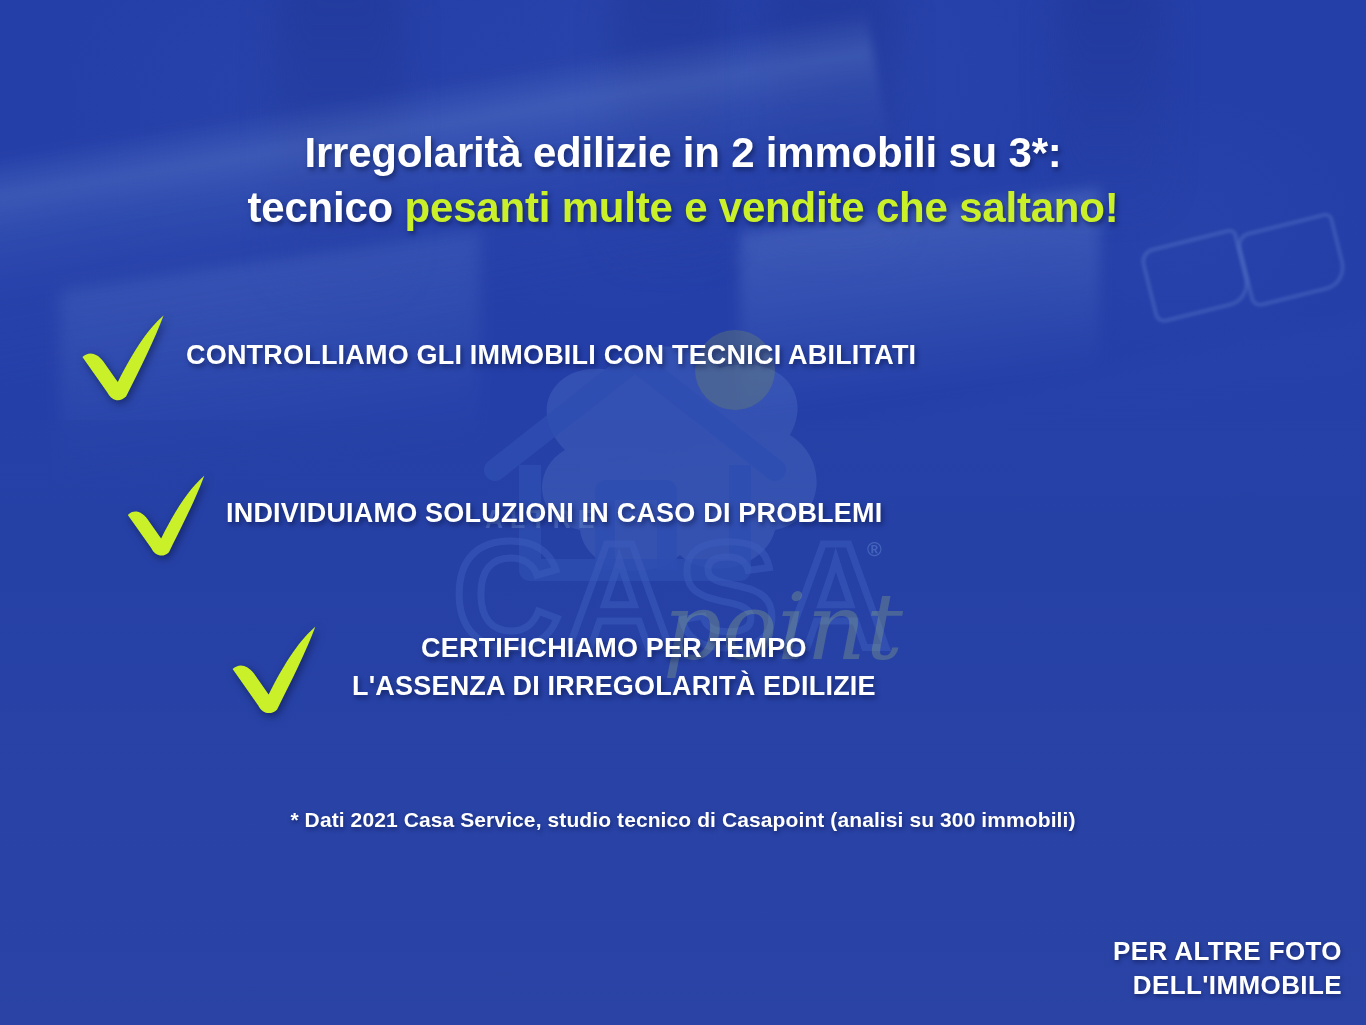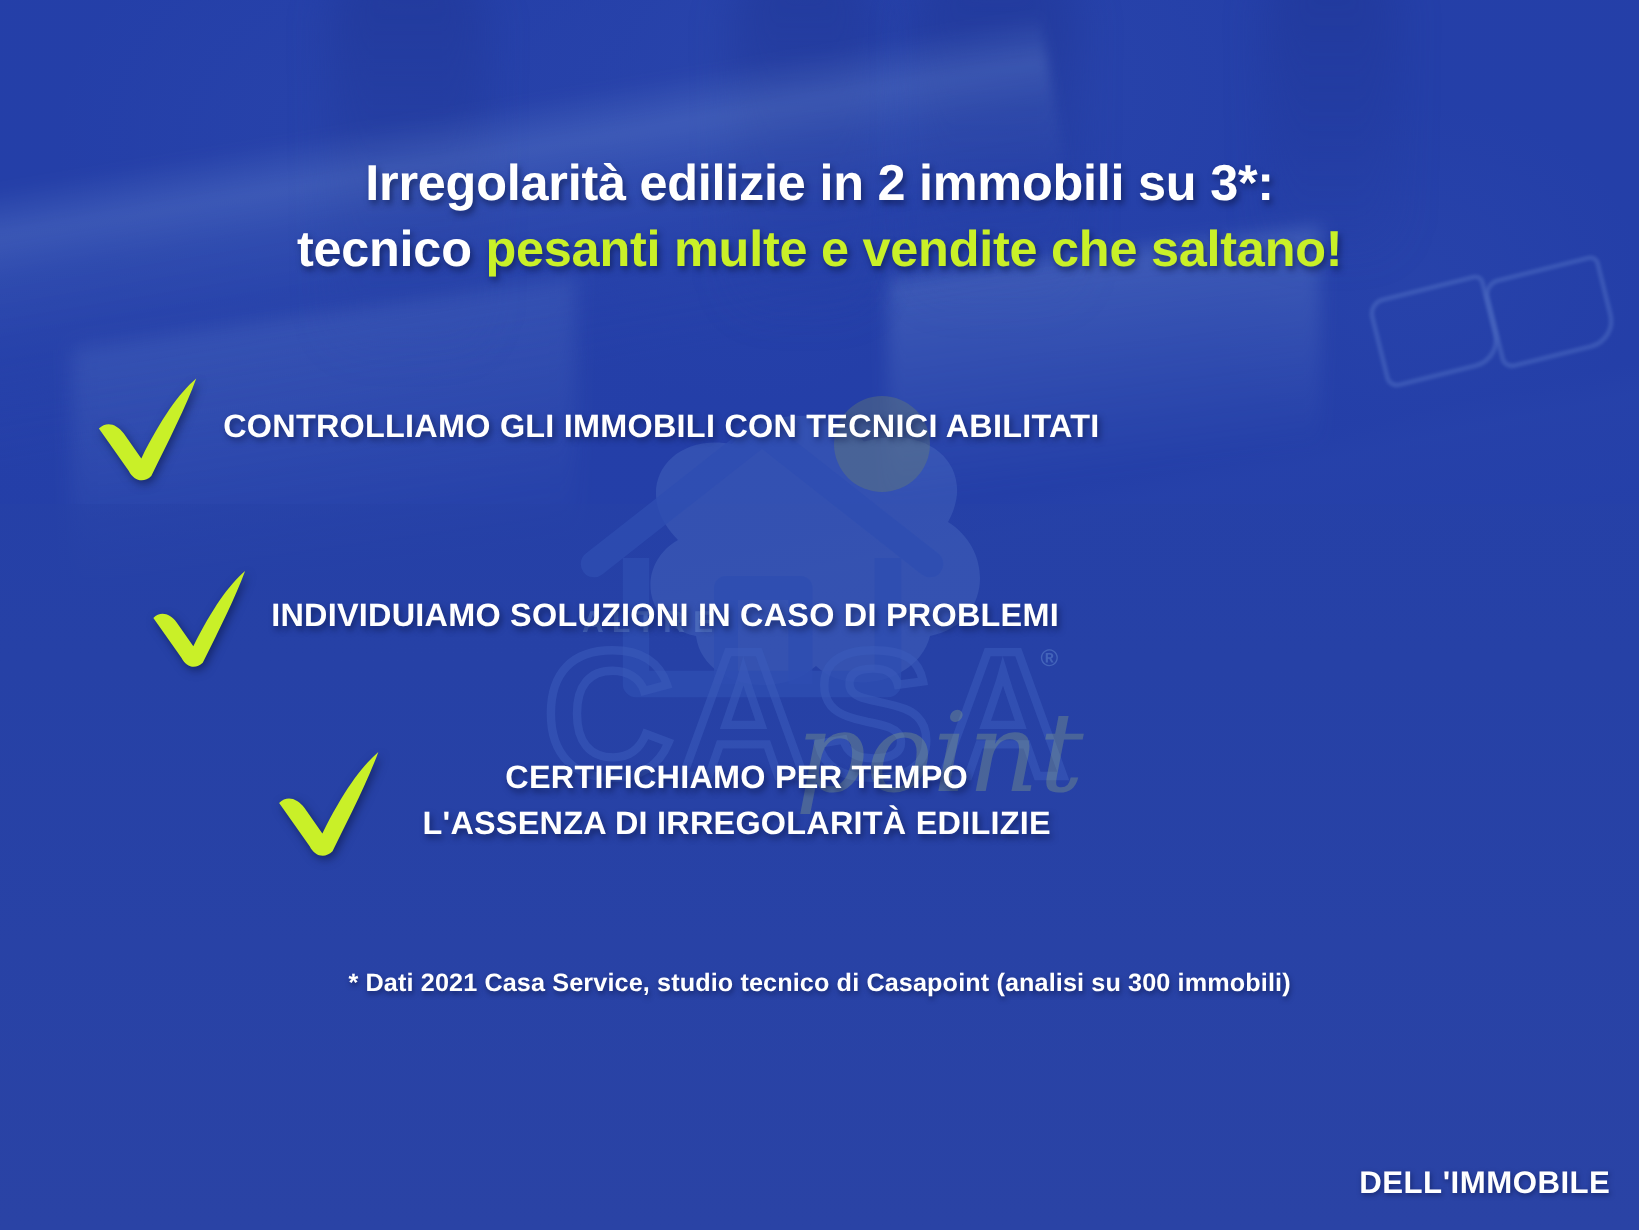--- a/index.html
+++ b/index.html
@@ -315,17 +315,18 @@
         </span>
         <span class="claim-text">CERTIFICHIAMO PER TEMPO
 L'ASSENZA DI IRREGOLARITÀ EDILIZIE</span>
       </div>
 
     </div>
 
     <div class="footnote">* Dati 2021 Casa Service, studio tecnico di Casapoint (analisi su 300 immobili)</div>
 
     <div class="swipe-cta">
+      <div>PER ALTRE FOTO</div>
       <div>DELL'IMMOBILE</div>
     </div>
 
   </div>
 </div>
 
 </body></html>

